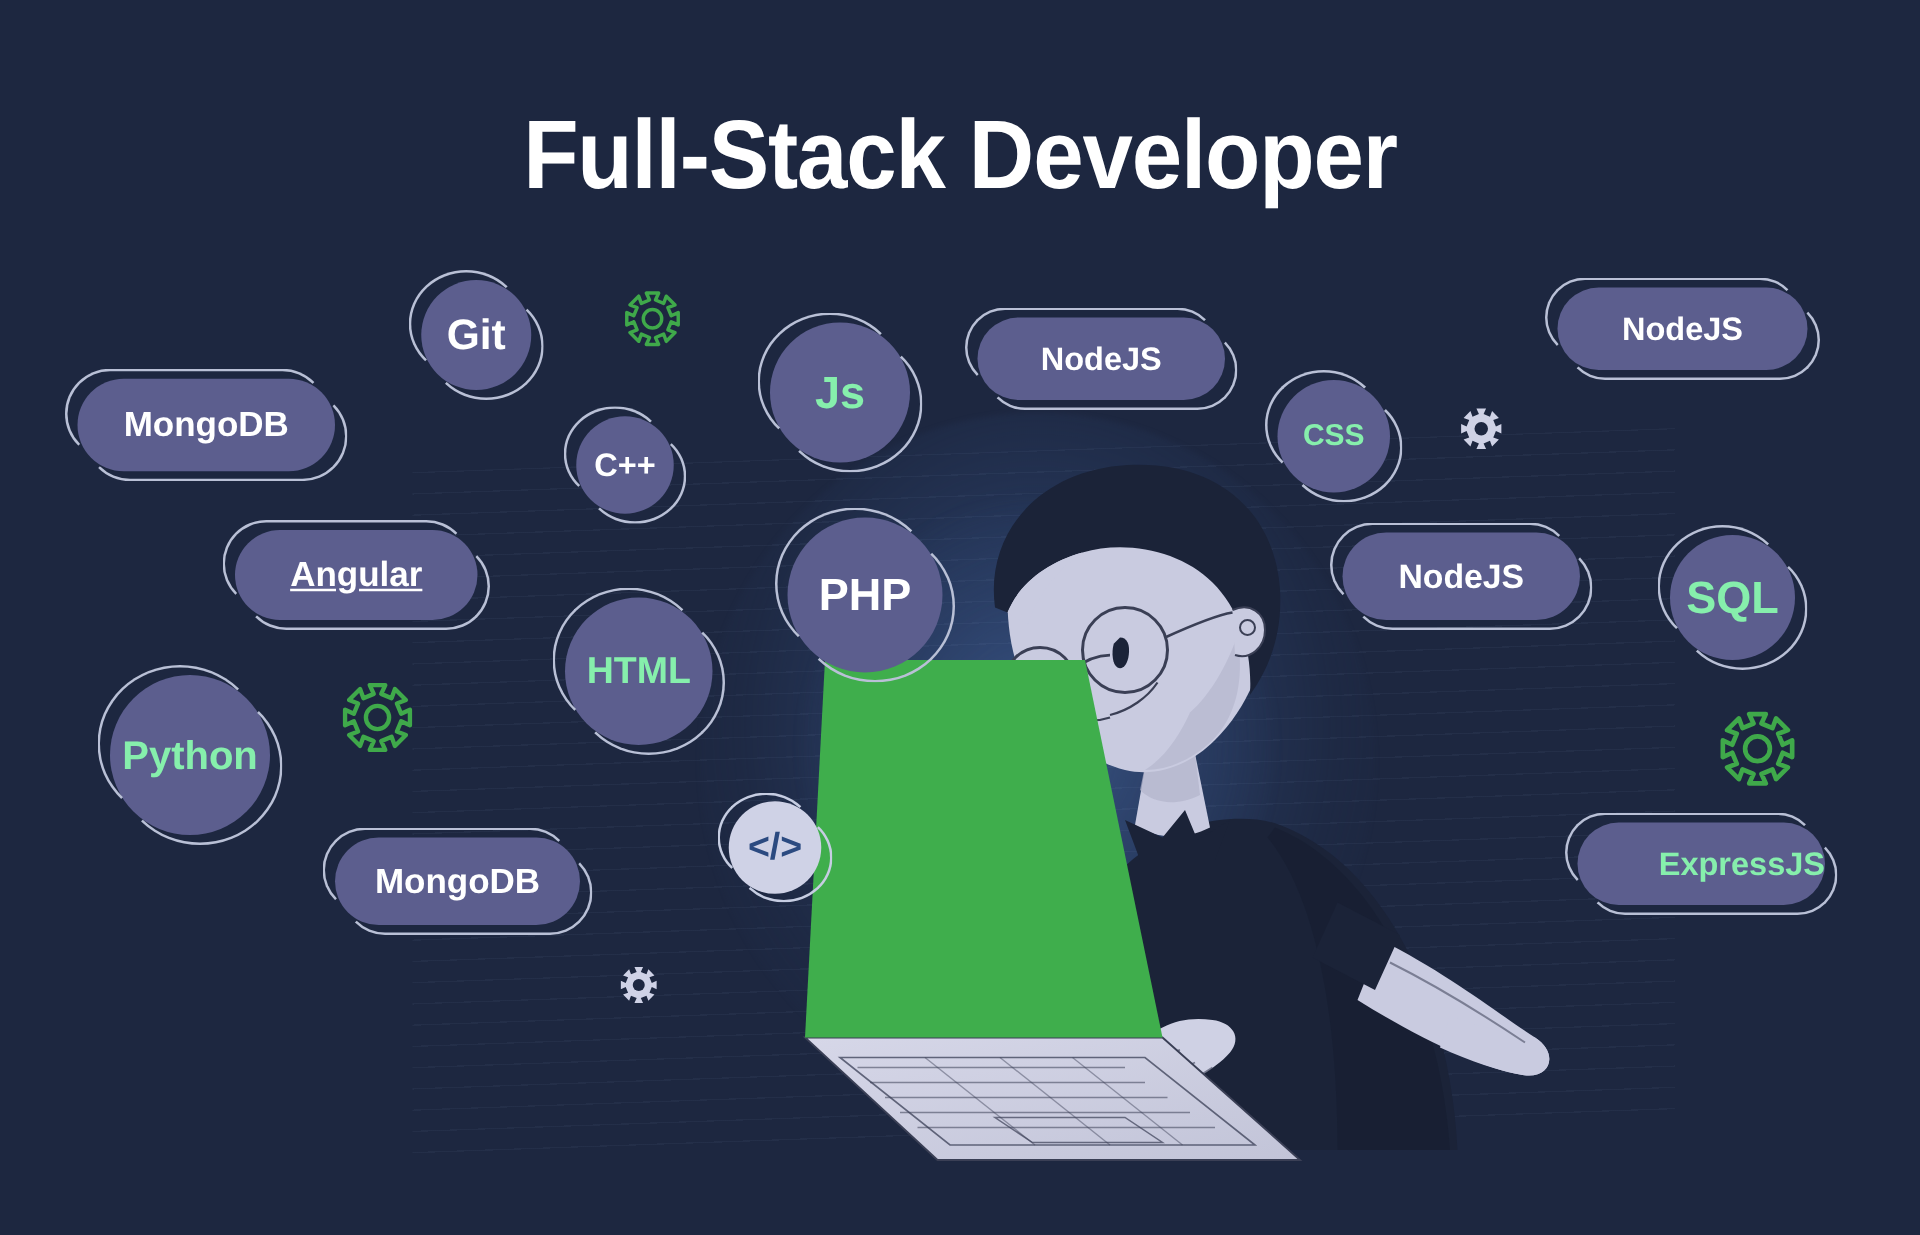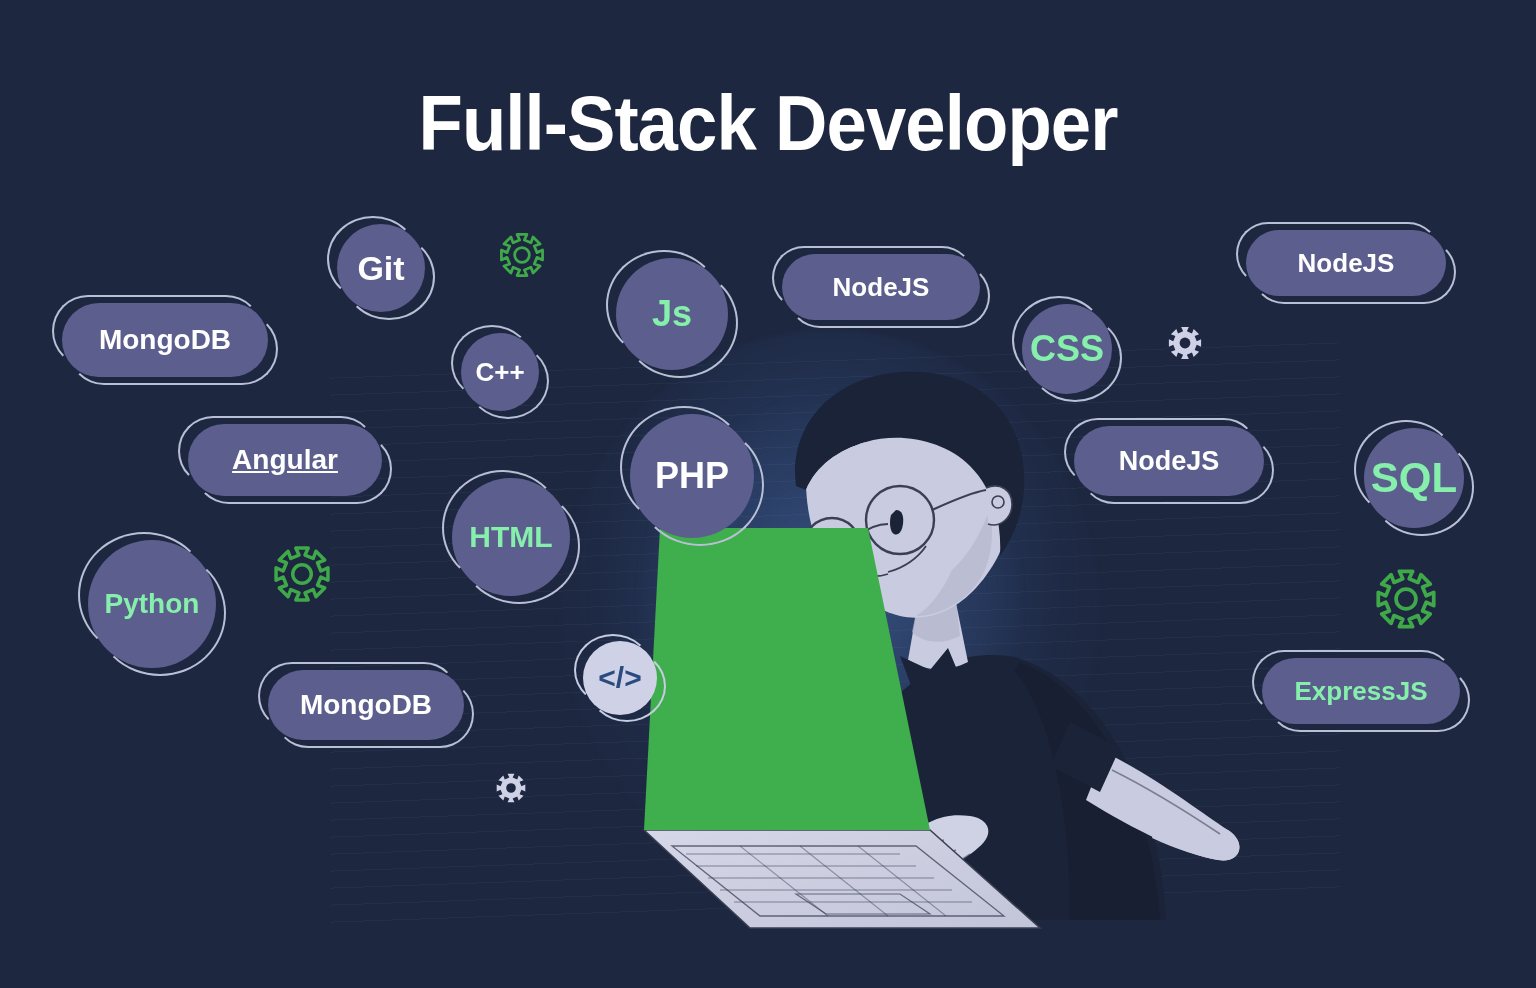--- a/index.html
+++ b/index.html
@@ -226,56 +226,56 @@
       <div class="badge pill" style="left: 782px; top: 254px; width: 198px; height: 66px; font-size: 26px;">
         <span class="ring r1"></span>
         <span class="ring r2"></span>
         <span>NodeJS</span>
       </div>
       <div class="badge pill" style="left: 1246px; top: 230px; width: 200px; height: 66px; font-size: 26px;">
         <span class="ring r1"></span>
         <span class="ring r2"></span>
         <span>NodeJS</span>
       </div>
-      <div class="badge circ green" style="left: 1022px; top: 304px; width: 90px; height: 90px; font-size: 36px;">
+      <div class="badge circ green" style="left: 1022px; top: 304px; width: 90px; height: 90px; font-size: 24px;">
         <span class="ring r1"></span>
         <span class="ring r2"></span>
         <span>CSS</span>
       </div>
       <div class="badge pill" style="left: 188px; top: 424px; width: 194px; height: 72px; font-size: 28px; text-decoration: underline;">
         <span class="ring r1"></span>
         <span class="ring r2"></span>
         <span>Angular</span>
       </div>
       <div class="badge circ" style="left: 630px; top: 414px; width: 124px; height: 124px; font-size: 36px;">
         <span class="ring r1"></span>
         <span class="ring r2"></span>
         <span>PHP</span>
       </div>
       <div class="badge pill" style="left: 1074px; top: 426px; width: 190px; height: 70px; font-size: 27px;">
         <span class="ring r1"></span>
         <span class="ring r2"></span>
         <span>NodeJS</span>
       </div>
-      <div class="badge circ green" style="left: 1364px; top: 428px; width: 100px; height: 100px; font-size: 42px;">
+      <div class="badge circ green" style="left: 1336px; top: 428px; width: 100px; height: 100px; font-size: 36px;">
         <span class="ring r1"></span>
         <span class="ring r2"></span>
         <span>SQL</span>
       </div>
       <div class="badge circ green" style="left: 452px; top: 478px; width: 118px; height: 118px; font-size: 30px; text-align: right;">
         <span class="ring r1"></span>
         <span class="ring r2"></span>
         <span>HTML</span>
       </div>
-      <div class="badge circ green" style="left: 88px; top: 540px; width: 128px; height: 128px; font-size: 28px;">
+      <div class="badge circ green" style="left: 88px; top: 540px; width: 128px; height: 128px; font-size: 32px;">
         <span class="ring r1"></span>
         <span class="ring r2"></span>
         <span>Python</span>
       </div>
-      <div class="badge pill green" style="left: 1262px; top: 658px; width: 198px; height: 66px; font-size: 26px;">
+      <div class="badge pill green" style="left: 1262px; top: 658px; width: 198px; height: 66px; font-size: 26px; justify-content: flex-end;">
         <span class="ring r1"></span>
         <span class="ring r2"></span>
         <span>ExpressJS</span>
       </div>
       <div class="badge pill" style="left: 268px; top: 670px; width: 196px; height: 70px; font-size: 28px;">
         <span class="ring r1"></span>
         <span class="ring r2"></span>
         <span>MongoDB</span>
       </div>
     </div>

